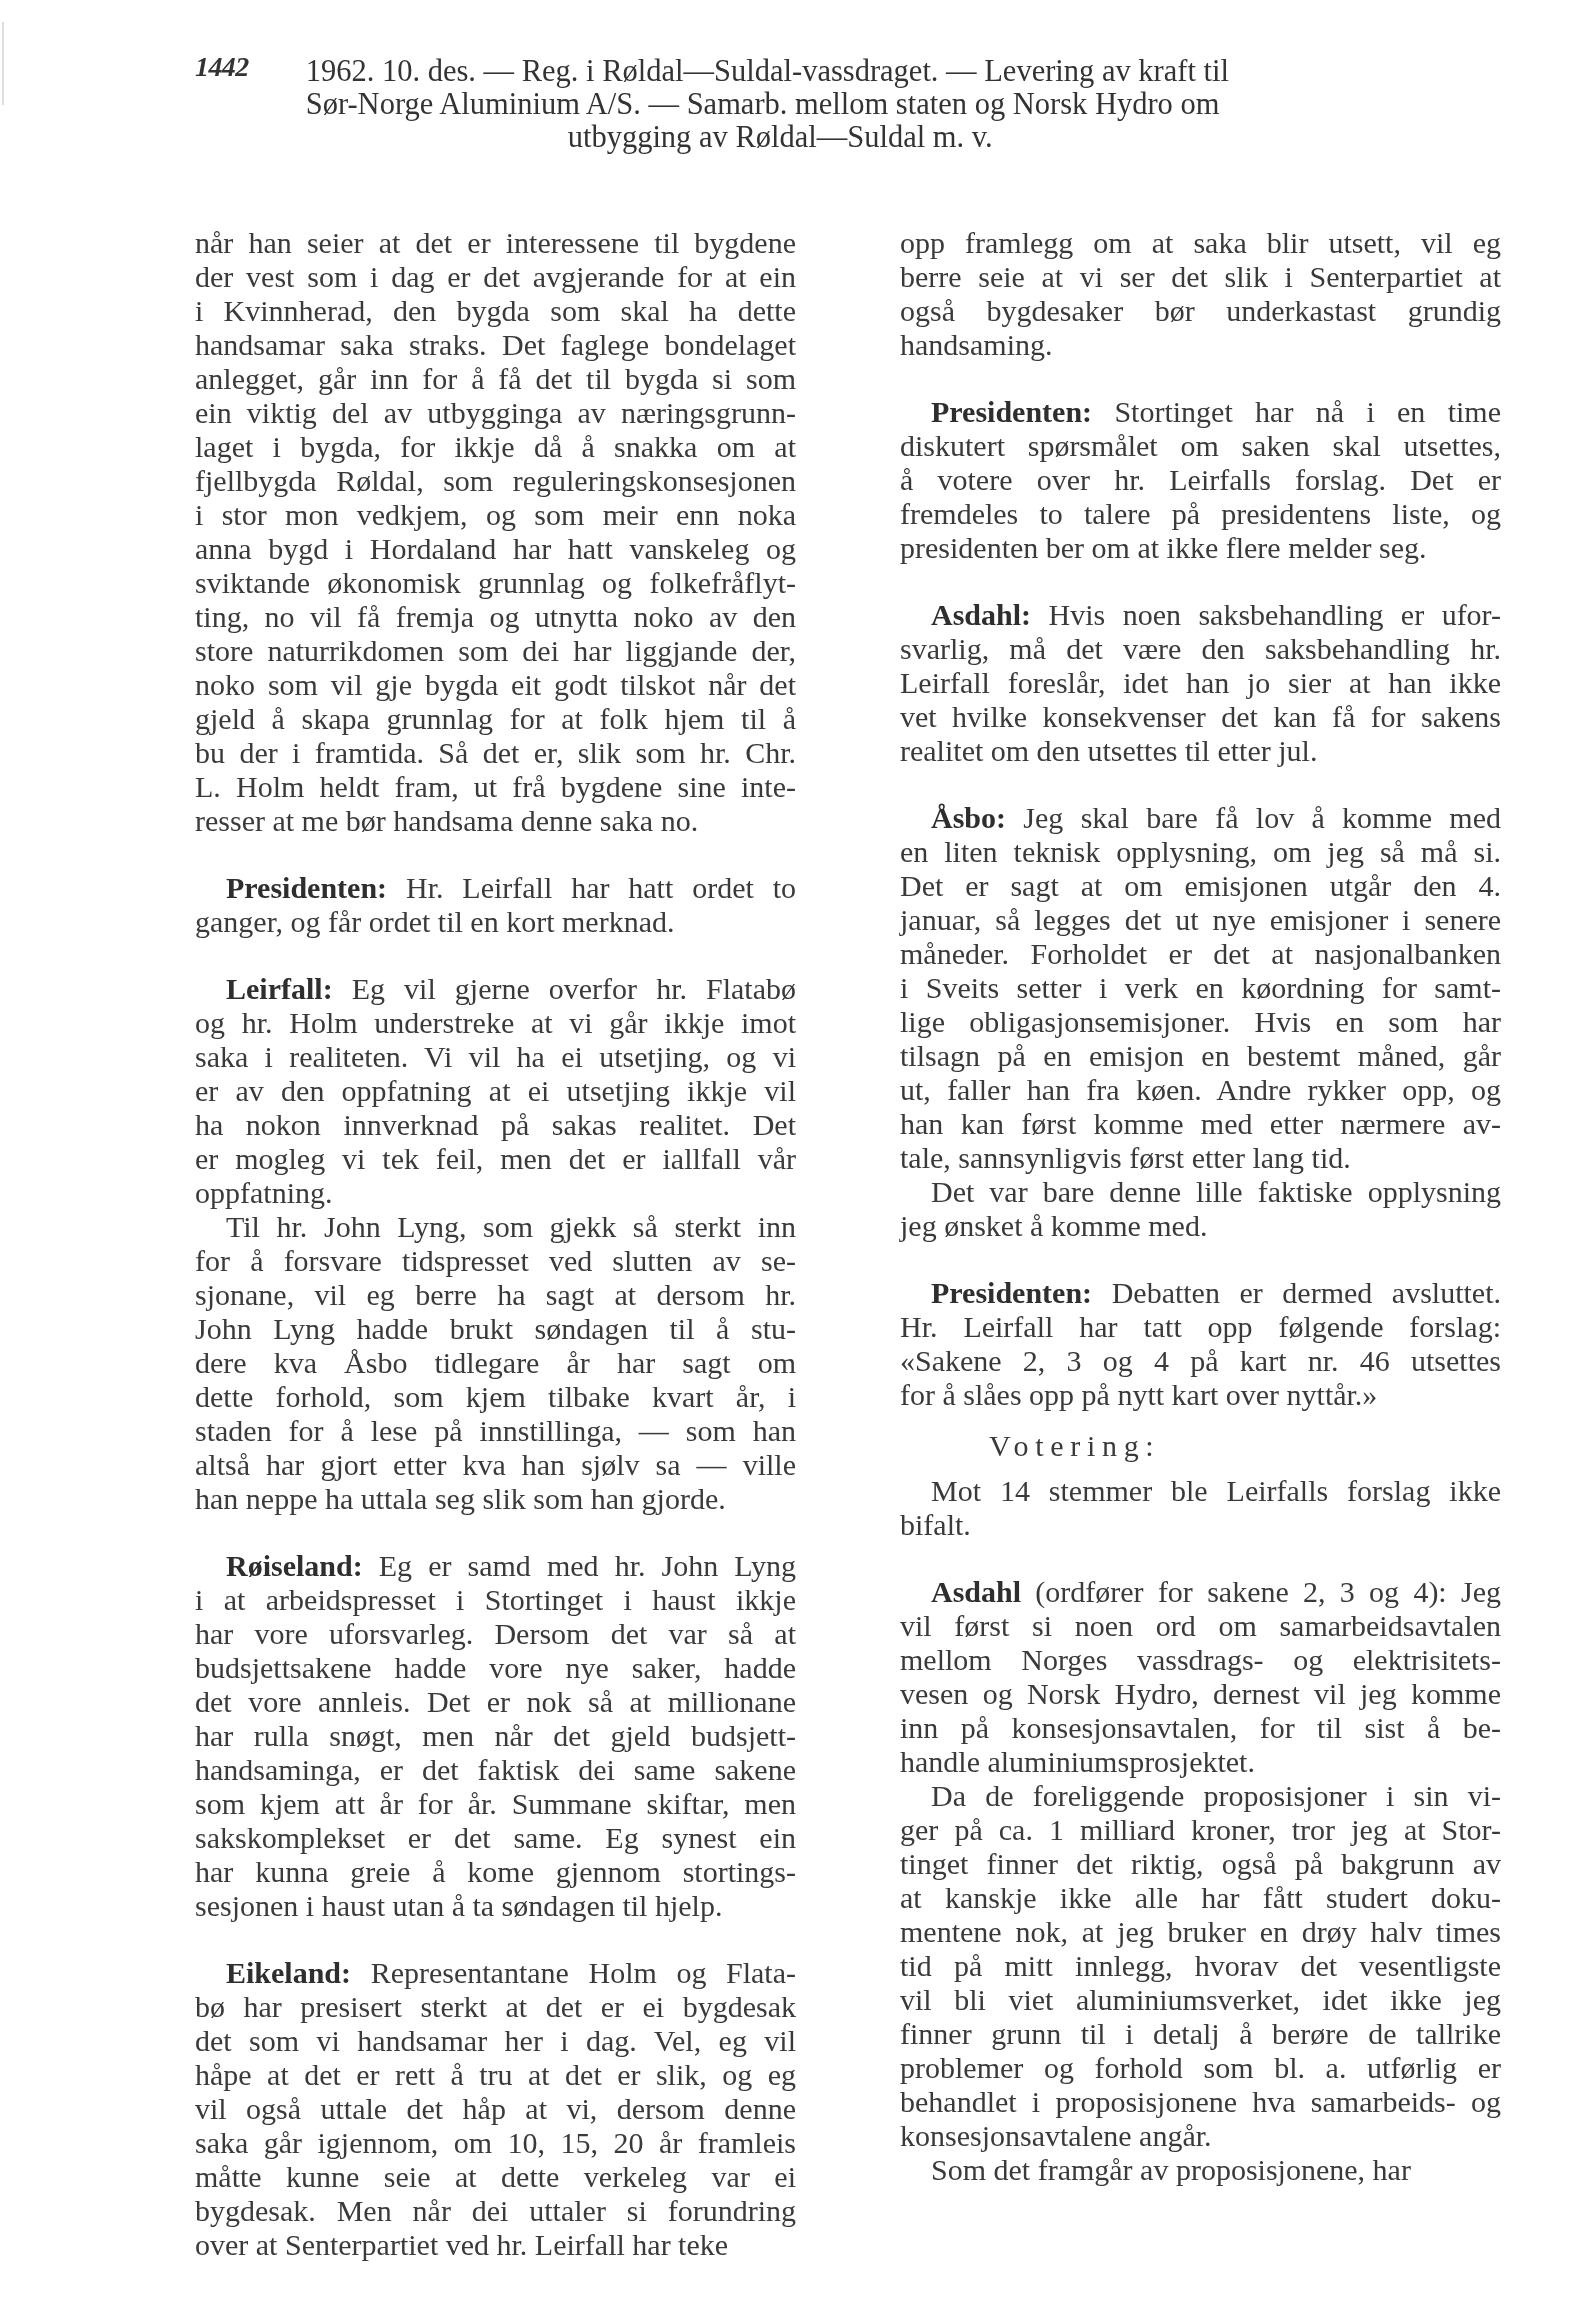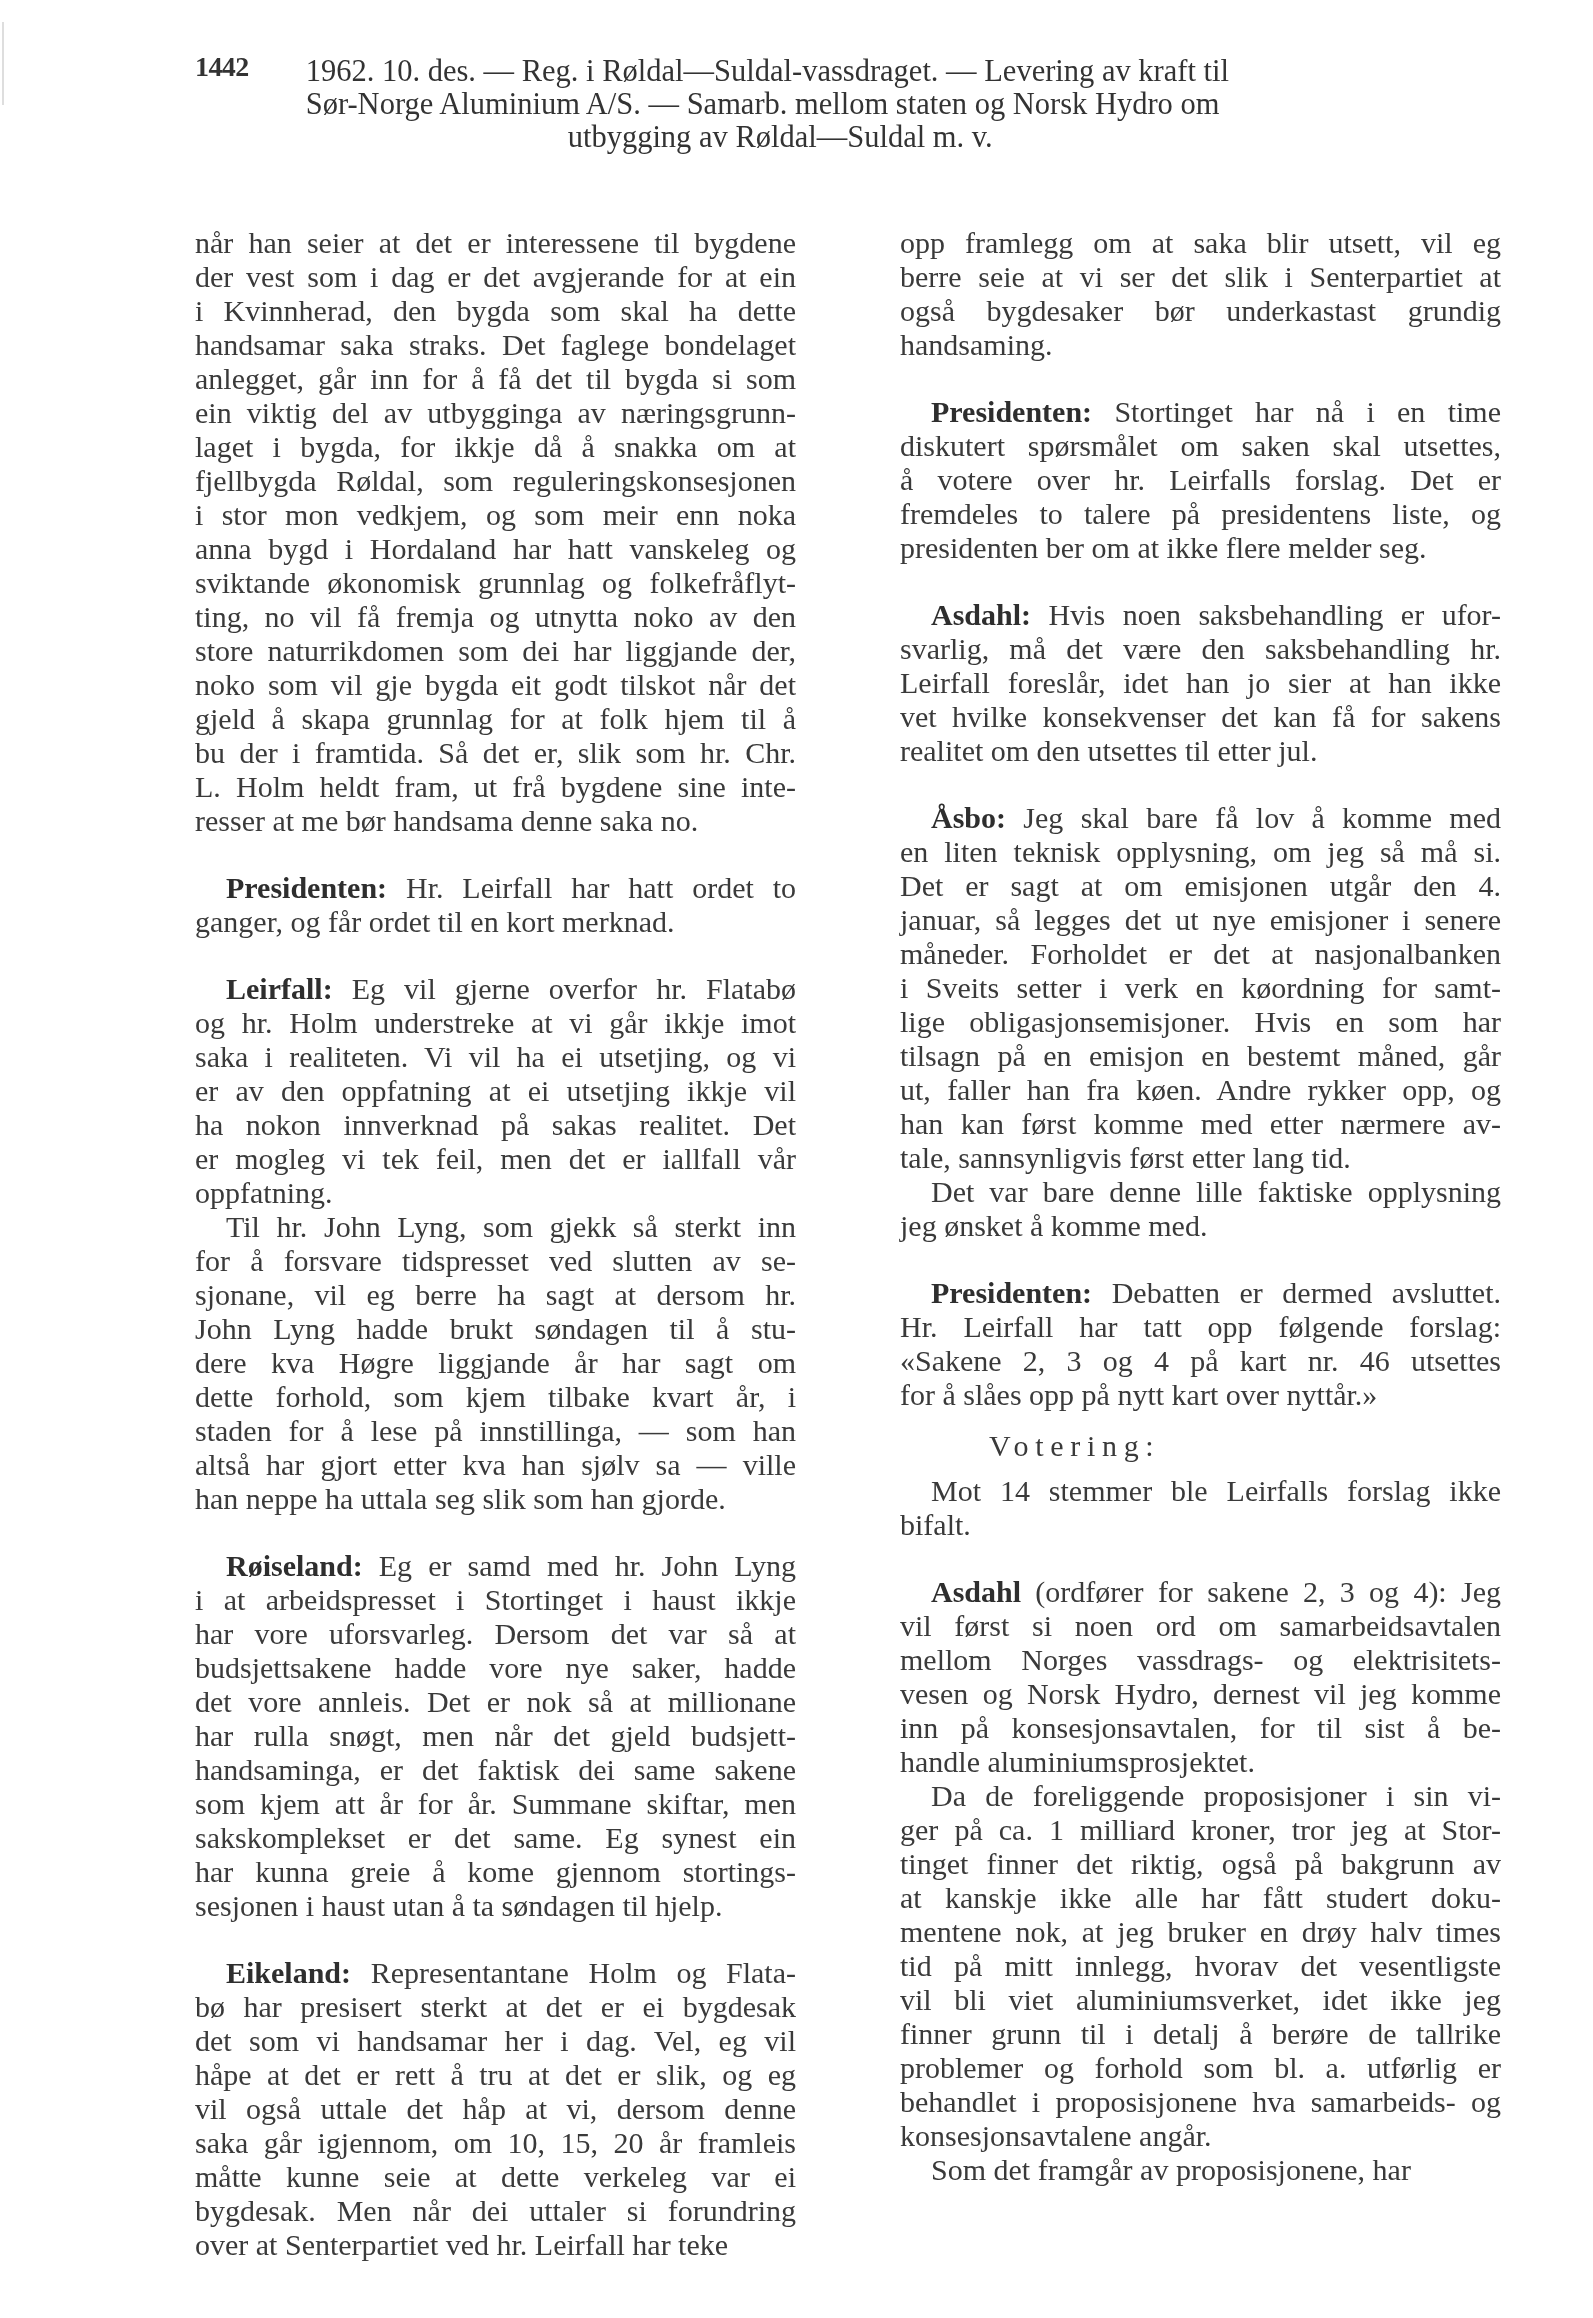--- a/index.html
+++ b/index.html
@@ -8,21 +8,21 @@
     font-family: "DejaVu Serif", "Liberation Serif", serif;
     color: #3a3a3a;
   }
   .scan-edge {
     position: absolute; left: 2.2px; top: 22px; width: 1.7px; height: 83px;
     background: #c8c8c8; opacity: .6;
   }
   .page-number {
     position: absolute; left: 195px; top: 51px;
     font-size: 28px; letter-spacing: -0.6px; color: #333;
-    font-family: "Liberation Serif", serif; font-weight: bold;
+    font-family: "Liberation Serif", serif; font-weight: bold; font-style: italic;
   }
   .running-head {
     position: absolute; left: 289px; top: 55px; width: 1210px;
     font-family: "Liberation Serif", serif;
     font-size: 30.5px; line-height: 33px; color: #333;
   }
   .running-head .rh-line { display: block; white-space: nowrap; }
   .running-head .rh-line.l1 { padding-left: 16.7px; }
   .running-head .rh-line.l2 { padding-left: 16.7px; }
   .running-head .rh-line.l3 { text-align: center; padding-left: 16.7px; width: 949px; }
@@ -90,21 +90,21 @@
       <span class="line"><span>er av den oppfatning at ei utsetjing ikkje vil</span></span>
       <span class="line"><span>ha nokon innverknad på sakas realitet. Det</span></span>
       <span class="line"><span>er mogleg vi tek feil, men det er iallfall vår</span></span>
       <span class="line last"><span>oppfatning.</span></span>
     </div>
     <div class="para">
       <span class="line" style="padding-left: 31px;"><span>Til hr. John Lyng, som gjekk så sterkt inn</span></span>
       <span class="line"><span>for å forsvare tidspresset ved slutten av se-</span></span>
       <span class="line"><span>sjonane, vil eg berre ha sagt at dersom hr.</span></span>
       <span class="line"><span>John Lyng hadde brukt søndagen til å stu-</span></span>
-      <span class="line"><span>dere kva Høgre liggjande år har sagt om</span></span>
+      <span class="line"><span>dere kva Åsbo tidlegare år har sagt om</span></span>
       <span class="line"><span>dette forhold, som kjem tilbake kvart år, i</span></span>
       <span class="line"><span>staden for å lese på innstillinga, — som han</span></span>
       <span class="line"><span>altså har gjort etter kva han sjølv sa — ville</span></span>
       <span class="line last"><span>han neppe ha uttala seg slik som han gjorde.</span></span>
     </div>
     <div class="para gap">
       <span class="line" style="padding-left: 31px;"><span class="speaker">Røiseland:</span> <span>Eg er samd med hr. John Lyng</span></span>
       <span class="line"><span>i at arbeidspresset i Stortinget i haust ikkje</span></span>
       <span class="line"><span>har vore uforsvarleg. Dersom det var så at</span></span>
       <span class="line"><span>budsjettsakene hadde vore nye saker, hadde</span></span>

